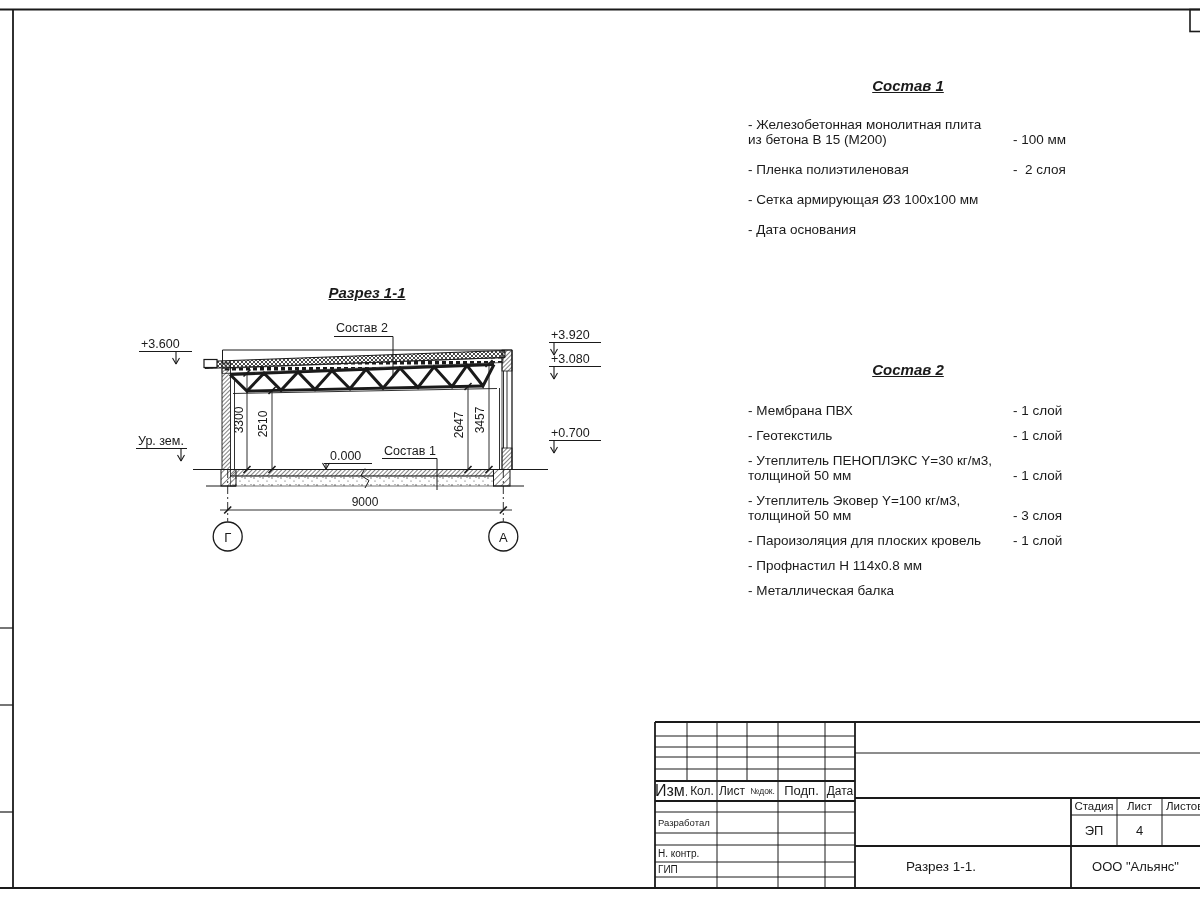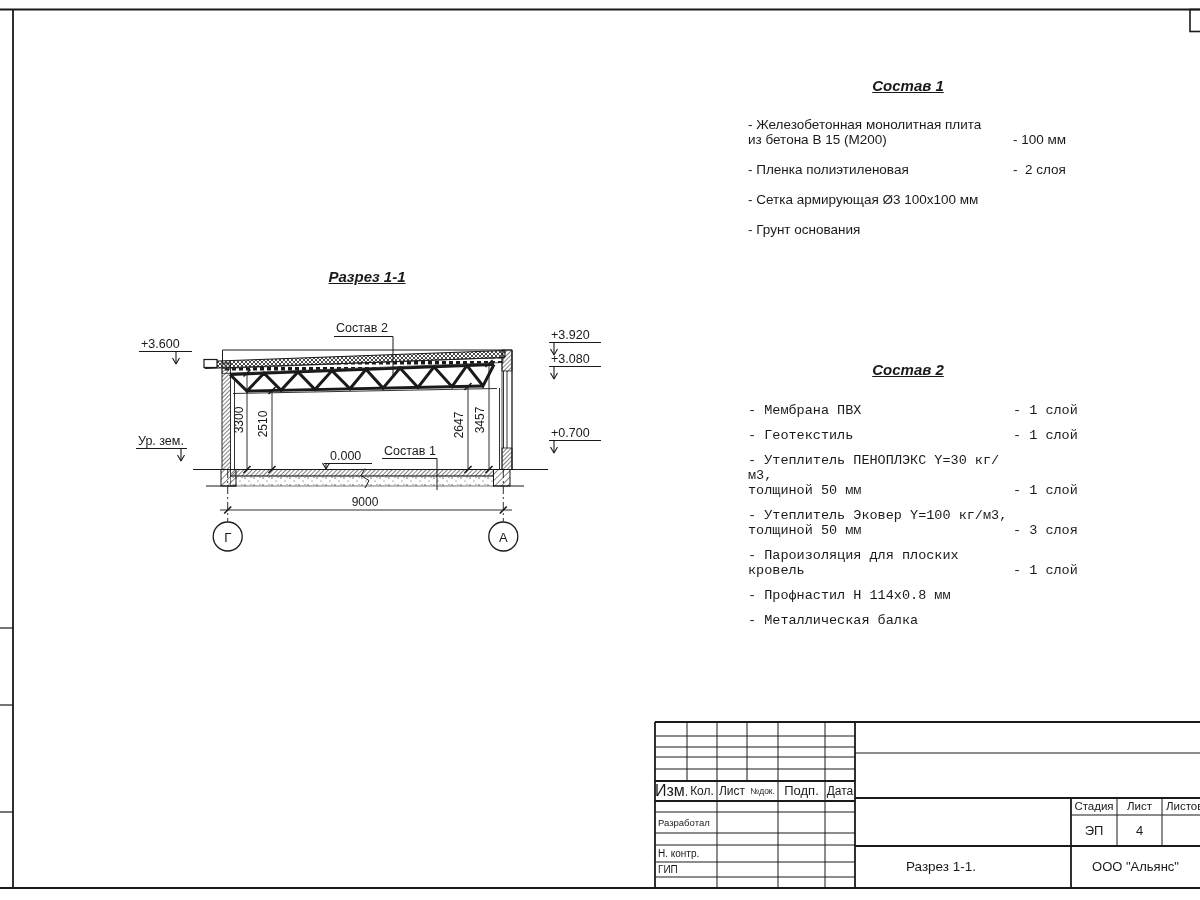--- a/index.html
+++ b/index.html
@@ -4,21 +4,21 @@
 <style>
   html,body{margin:0;padding:0;background:#fff;}
   #page{position:relative;width:1200px;height:900px;background:#fff;overflow:hidden;
         font-family:"Liberation Sans",sans-serif;color:#1a1a1a;}
   .abs{position:absolute;}
   .list-title{font-size:15px;font-style:italic;font-weight:bold;text-decoration:underline;text-align:center;}
   .sec-title{font-size:15px;font-style:italic;font-weight:bold;text-decoration:underline;text-align:center;}
   .mat-list{width:330px;}
   .mat-row{display:flex;align-items:flex-end;font-size:13.5px;line-height:15px;}
   .s1 .mat-row{margin-bottom:15px;}
-  .s2 .mat-row{margin-bottom:10px;font-family:Liberation Mono, monospace;}
+  .s2 .mat-row{margin-bottom:10px;}
   .mat-name{width:265px;white-space:pre-line;}
   .mat-val{white-space:pre;}
   .tb-cell{position:absolute;overflow:hidden;text-align:center;}
   .tb-left{text-align:left;}
 </style>
 </head>
 <body>
 <div id="page">
 
 <svg class="abs" style="left:0;top:0;" width="1200" height="900" viewBox="0 0 1200 900">
@@ -196,39 +196,39 @@
       <line x1="655" y1="862" x2="855" y2="862"></line>
       <line x1="655" y1="877" x2="855" y2="877"></line>
       <line x1="855" y1="753" x2="1200" y2="753"></line>
       <line x1="1071" y1="815" x2="1200" y2="815"></line>
       <line x1="1117" y1="798" x2="1117" y2="846"></line>
       <line x1="1162" y1="798" x2="1162" y2="846"></line>
     </g>
   </g>
 </svg>
 
-<div class="abs sec-title" style="left:318px;top:268px;width:98px;">Разрез 1-1</div>
+<div class="abs sec-title" style="left:318px;top:284px;width:98px;">Разрез 1-1</div>
 
 <div class="abs list-title" style="left:748px;top:77px;width:320px;">Состав 1</div>
 <div class="abs mat-list s1" style="left:748px;top:117px;">
   <div class="mat-row">
     <div class="mat-name">- Железобетонная  монолитная плита
 из бетона В 15 (М200)</div>
     <div class="mat-val">- 100 мм</div>
   </div>
   <div class="mat-row">
     <div class="mat-name">- Пленка полиэтиленовая</div>
     <div class="mat-val">-  2 слоя</div>
   </div>
   <div class="mat-row">
     <div class="mat-name">- Сетка армирующая Ø3 100x100 мм</div>
     <div class="mat-val"></div>
   </div>
   <div class="mat-row">
-    <div class="mat-name">- Грунт основания</div>
+    <div class="mat-name">- Дата основания</div>
     <div class="mat-val"></div>
   </div>
 </div>
 
 <div class="abs list-title" style="left:748px;top:361px;width:320px;">Состав 2</div>
 <div class="abs mat-list s2" style="left:748px;top:403px;">
   <div class="mat-row">
     <div class="mat-name">- Мембрана ПВХ</div>
     <div class="mat-val">- 1 слой</div>
   </div>

